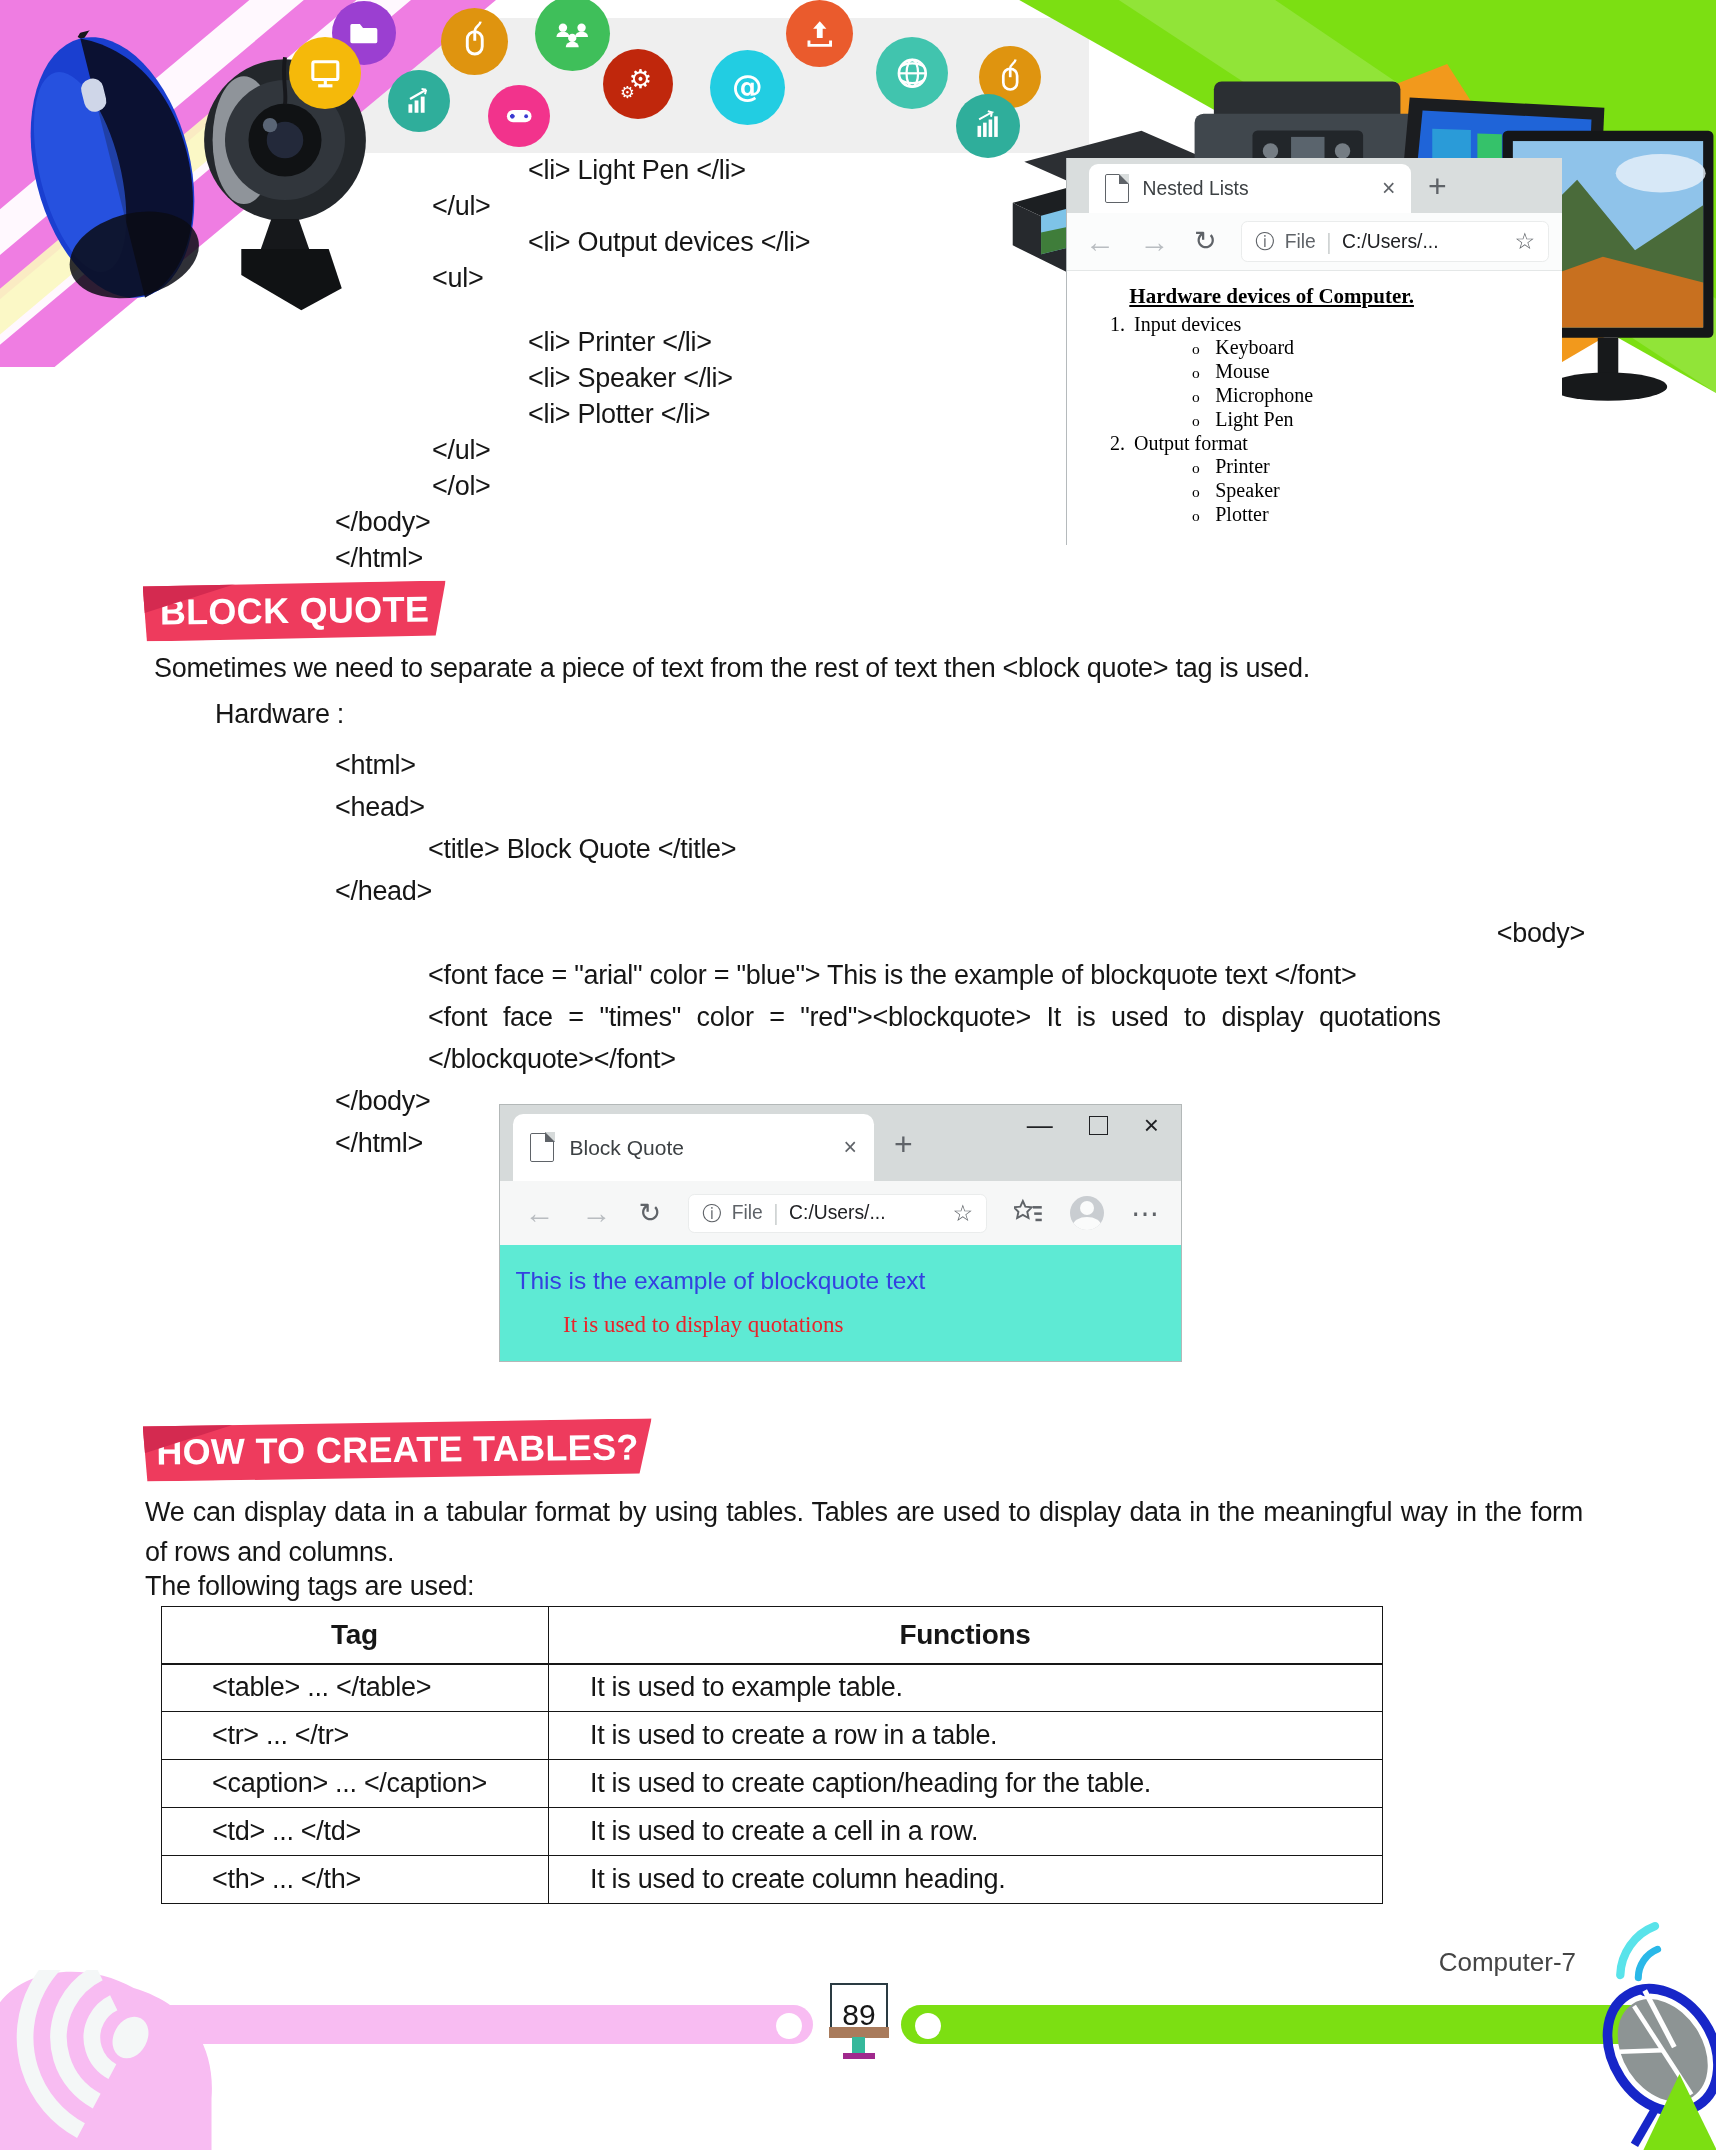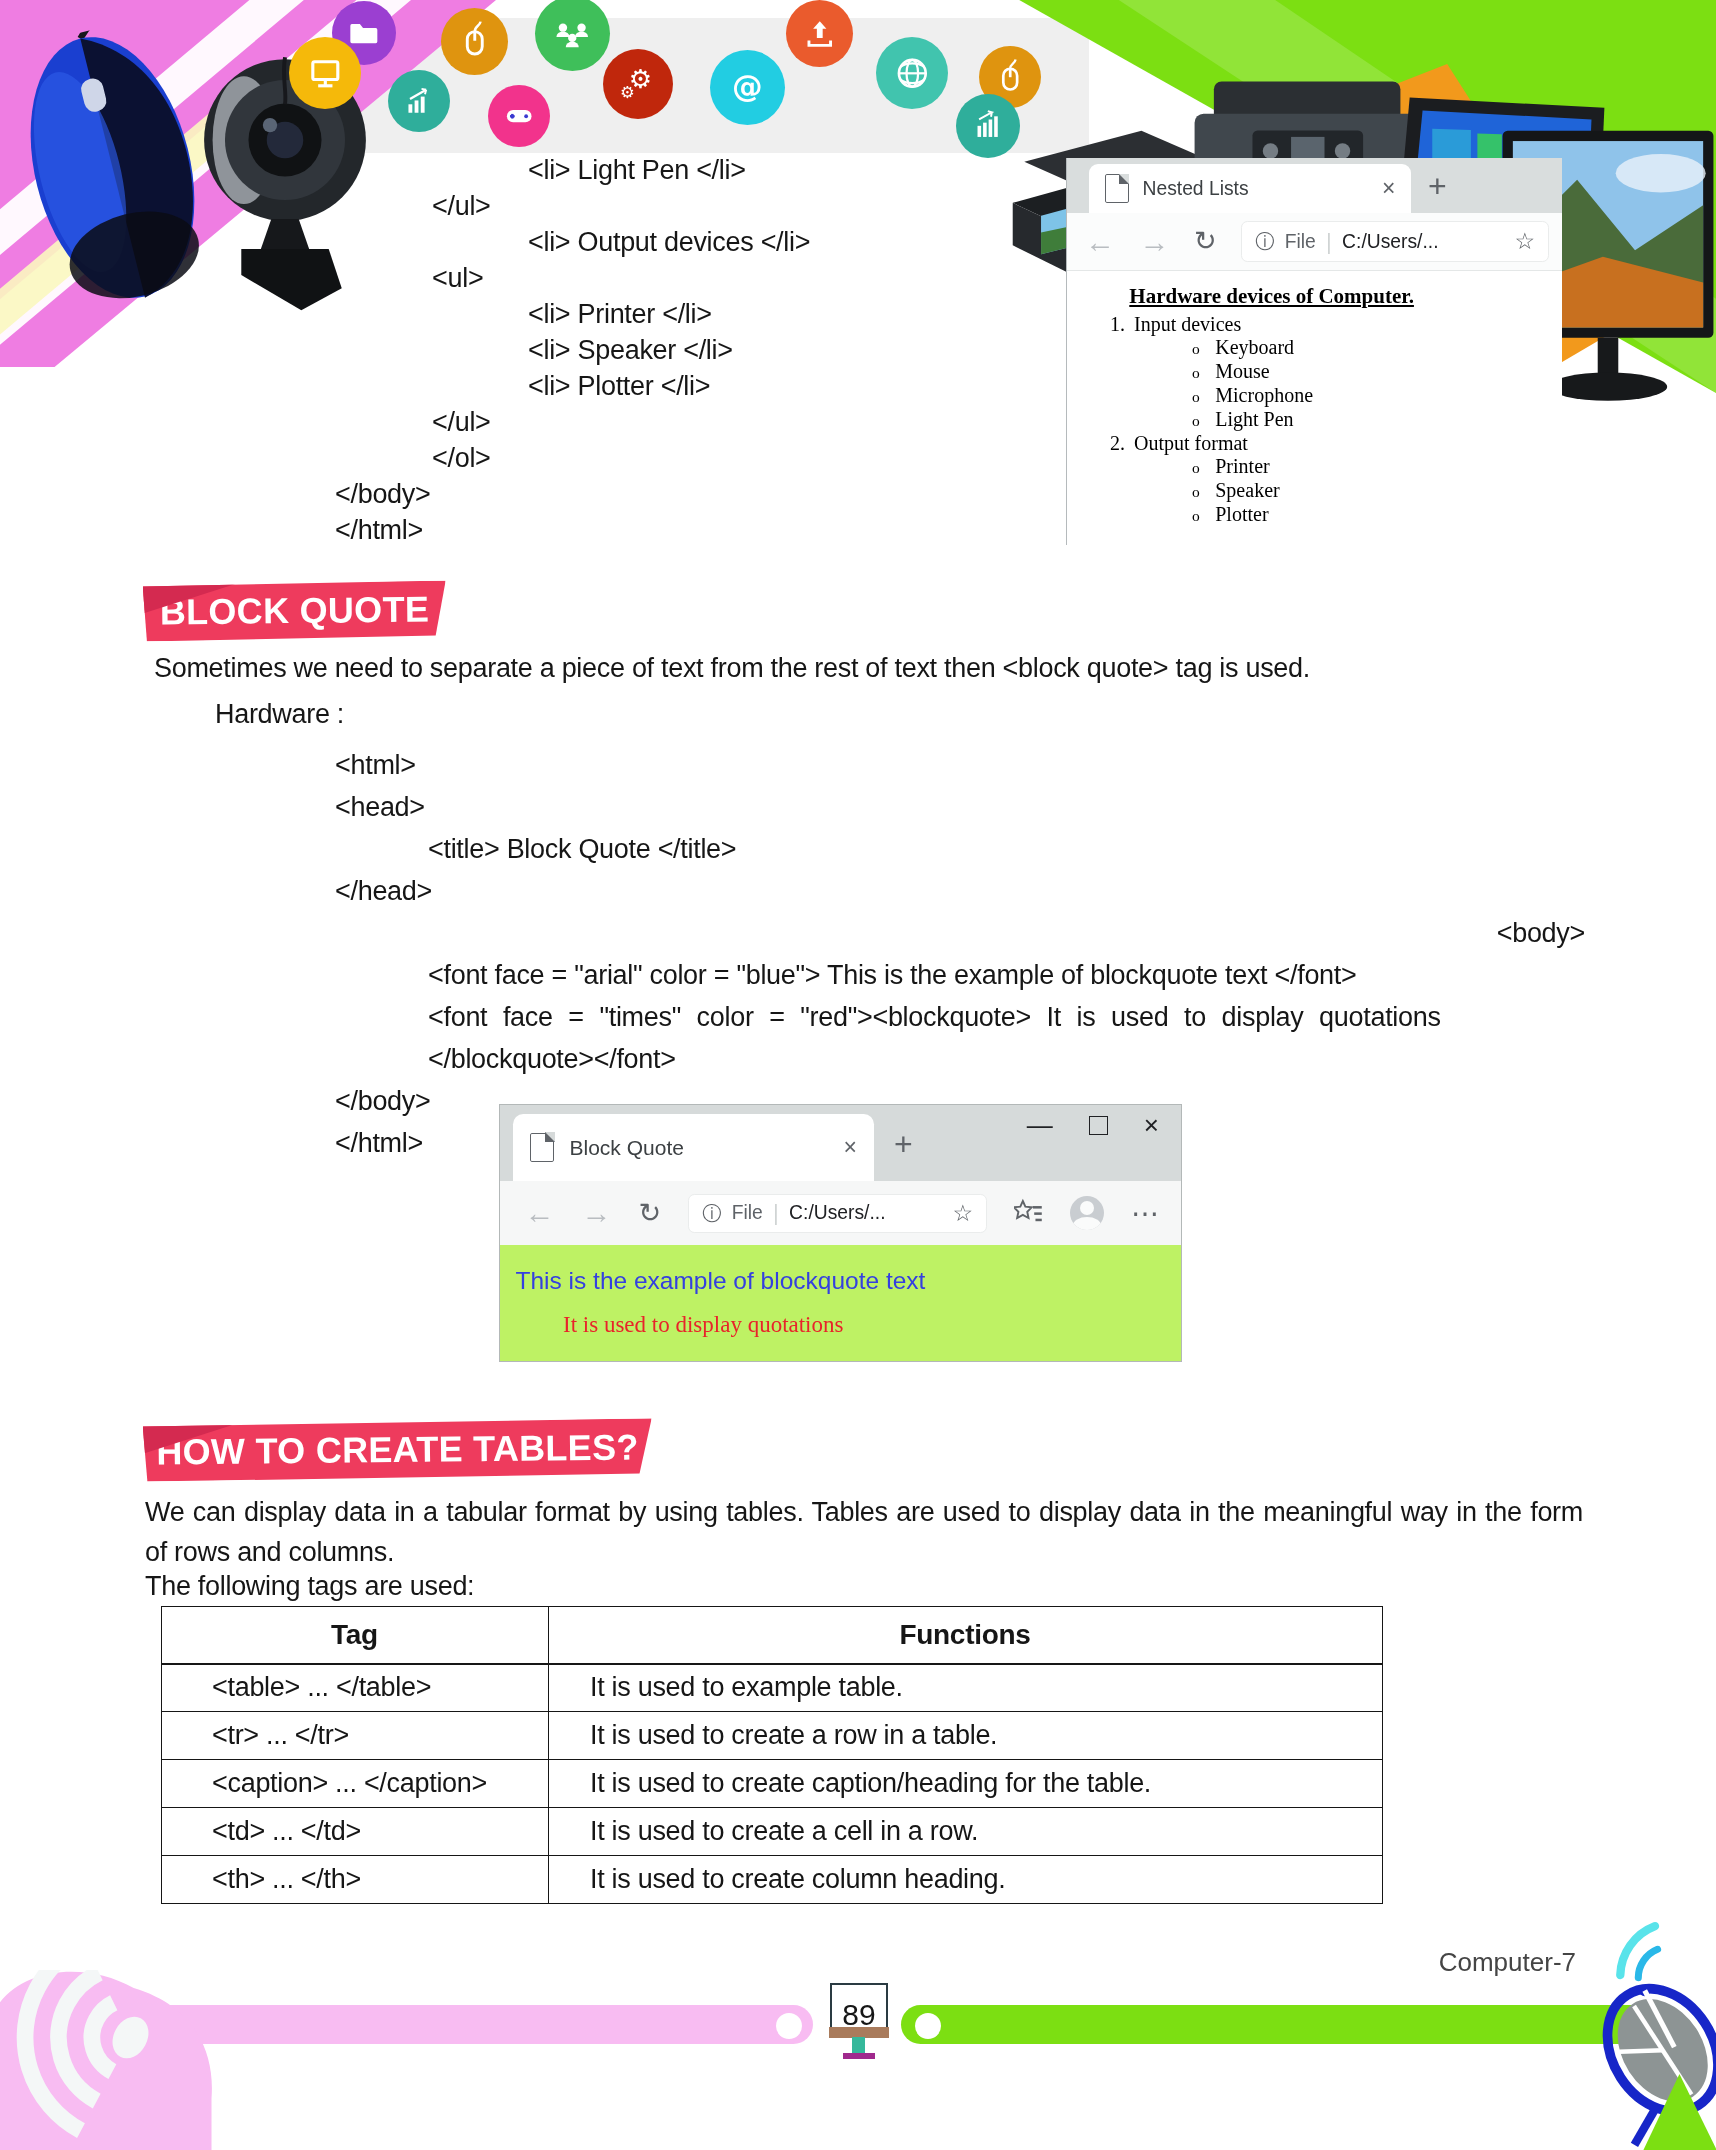--- a/index.html
+++ b/index.html
@@ -82,21 +82,21 @@
   .bw2 .tab .tab-title{font-size:21px;}
   .bw2 .tab .tab-doc:before{border-color:#d6dada #d6dada #5f6368 #5f6368;}
   .bw2 .newtab{left:394px;top:20.6px;}
   .bw2 .navbar{position:absolute;left:0;top:76px;width:100%;height:64px;background:#f6f7f7;
        display:flex;align-items:center;padding:0 19.3px 0 24.5px;gap:27px;box-sizing:border-box;}
   .bw2 .addr{width:308px;box-sizing:border-box;}
   .avatar{width:34px;height:34px;border-radius:50%;background:#c9cdd1;position:relative;overflow:hidden;flex:none;}
   .avatar:before{content:"";position:absolute;left:9.7px;top:5.2px;width:14px;height:14px;border-radius:50%;background:#fafbfb;}
   .avatar:after{content:"";position:absolute;left:2.6px;top:20.6px;width:28px;height:17px;border-radius:50% 50% 0 0;background:#fafbfb;}
   .dots{font-size:28px;color:#5f6368;letter-spacing:2.6px;}
-  .bw2 .page-area{position:absolute;left:0;top:140px;right:0;bottom:0;background:#bef264;}
+  .bw2 .page-area{position:absolute;left:0;top:140px;right:0;bottom:0;background:#5eead4;}
   .bq-blue{position:absolute;left:15.5px;top:22px;font-size:24.5px;color:#3440e0;}
   .bq-red{position:absolute;left:63px;top:67px;font-family:"Liberation Serif",serif;font-size:23px;color:#e8232a;}
   
   .tagtable{position:absolute;left:161px;top:1606px;width:1222px;border-collapse:collapse;
         font-size:27px;letter-spacing:-0.3px;table-layout:fixed;}
   .tagtable th,.tagtable td{border:1.9px solid #161616;box-sizing:border-box;}
   .tagtable th{height:57px;font-size:28px;text-align:center;border-bottom-width:2.6px;}
   .tagtable td{height:48px;}
   .tagtable .c1{width:387px;padding-left:50px;}
   .tagtable .c2{padding-left:41px;}
@@ -292,21 +292,21 @@
           <path d="M-22,-16 L10,-34 l-10,-3 m10,3 l-2,11" stroke="#fff" stroke-width="5" fill="none"></path>
         </svg>
       </div>
     </div>
 
   <div id="code1" class="codeblock code1">
       <div class="code-line" style="padding-left: 193px;">&lt;li&gt; Light Pen &lt;/li&gt;</div>
       <div class="code-line" style="padding-left: 97px;">&lt;/ul&gt;</div>
       <div class="code-line" style="padding-left: 193px;">&lt;li&gt; Output devices &lt;/li&gt;</div>
       <div class="code-line" style="padding-left: 97px;">&lt;ul&gt;</div>
-      <div class="code-line" style="padding-left: 193px;">&lt;li&gt; Printer &lt;/li&gt;</div>
+      <div class="code-line" style="padding-left: 193px; margin-top: 28px;">&lt;li&gt; Printer &lt;/li&gt;</div>
       <div class="code-line" style="padding-left: 193px;">&lt;li&gt; Speaker &lt;/li&gt;</div>
       <div class="code-line" style="padding-left: 193px;">&lt;li&gt; Plotter &lt;/li&gt;</div>
       <div class="code-line" style="padding-left: 97px;">&lt;/ul&gt;</div>
       <div class="code-line" style="padding-left: 97px;">&lt;/ol&gt;</div>
       <div class="code-line" style="padding-left: 0px;">&lt;/body&gt;</div>
       <div class="code-line" style="padding-left: 0px;">&lt;/html&gt;</div>
     </div>
 
   <div class="bw1">
     <div class="tabbar">

